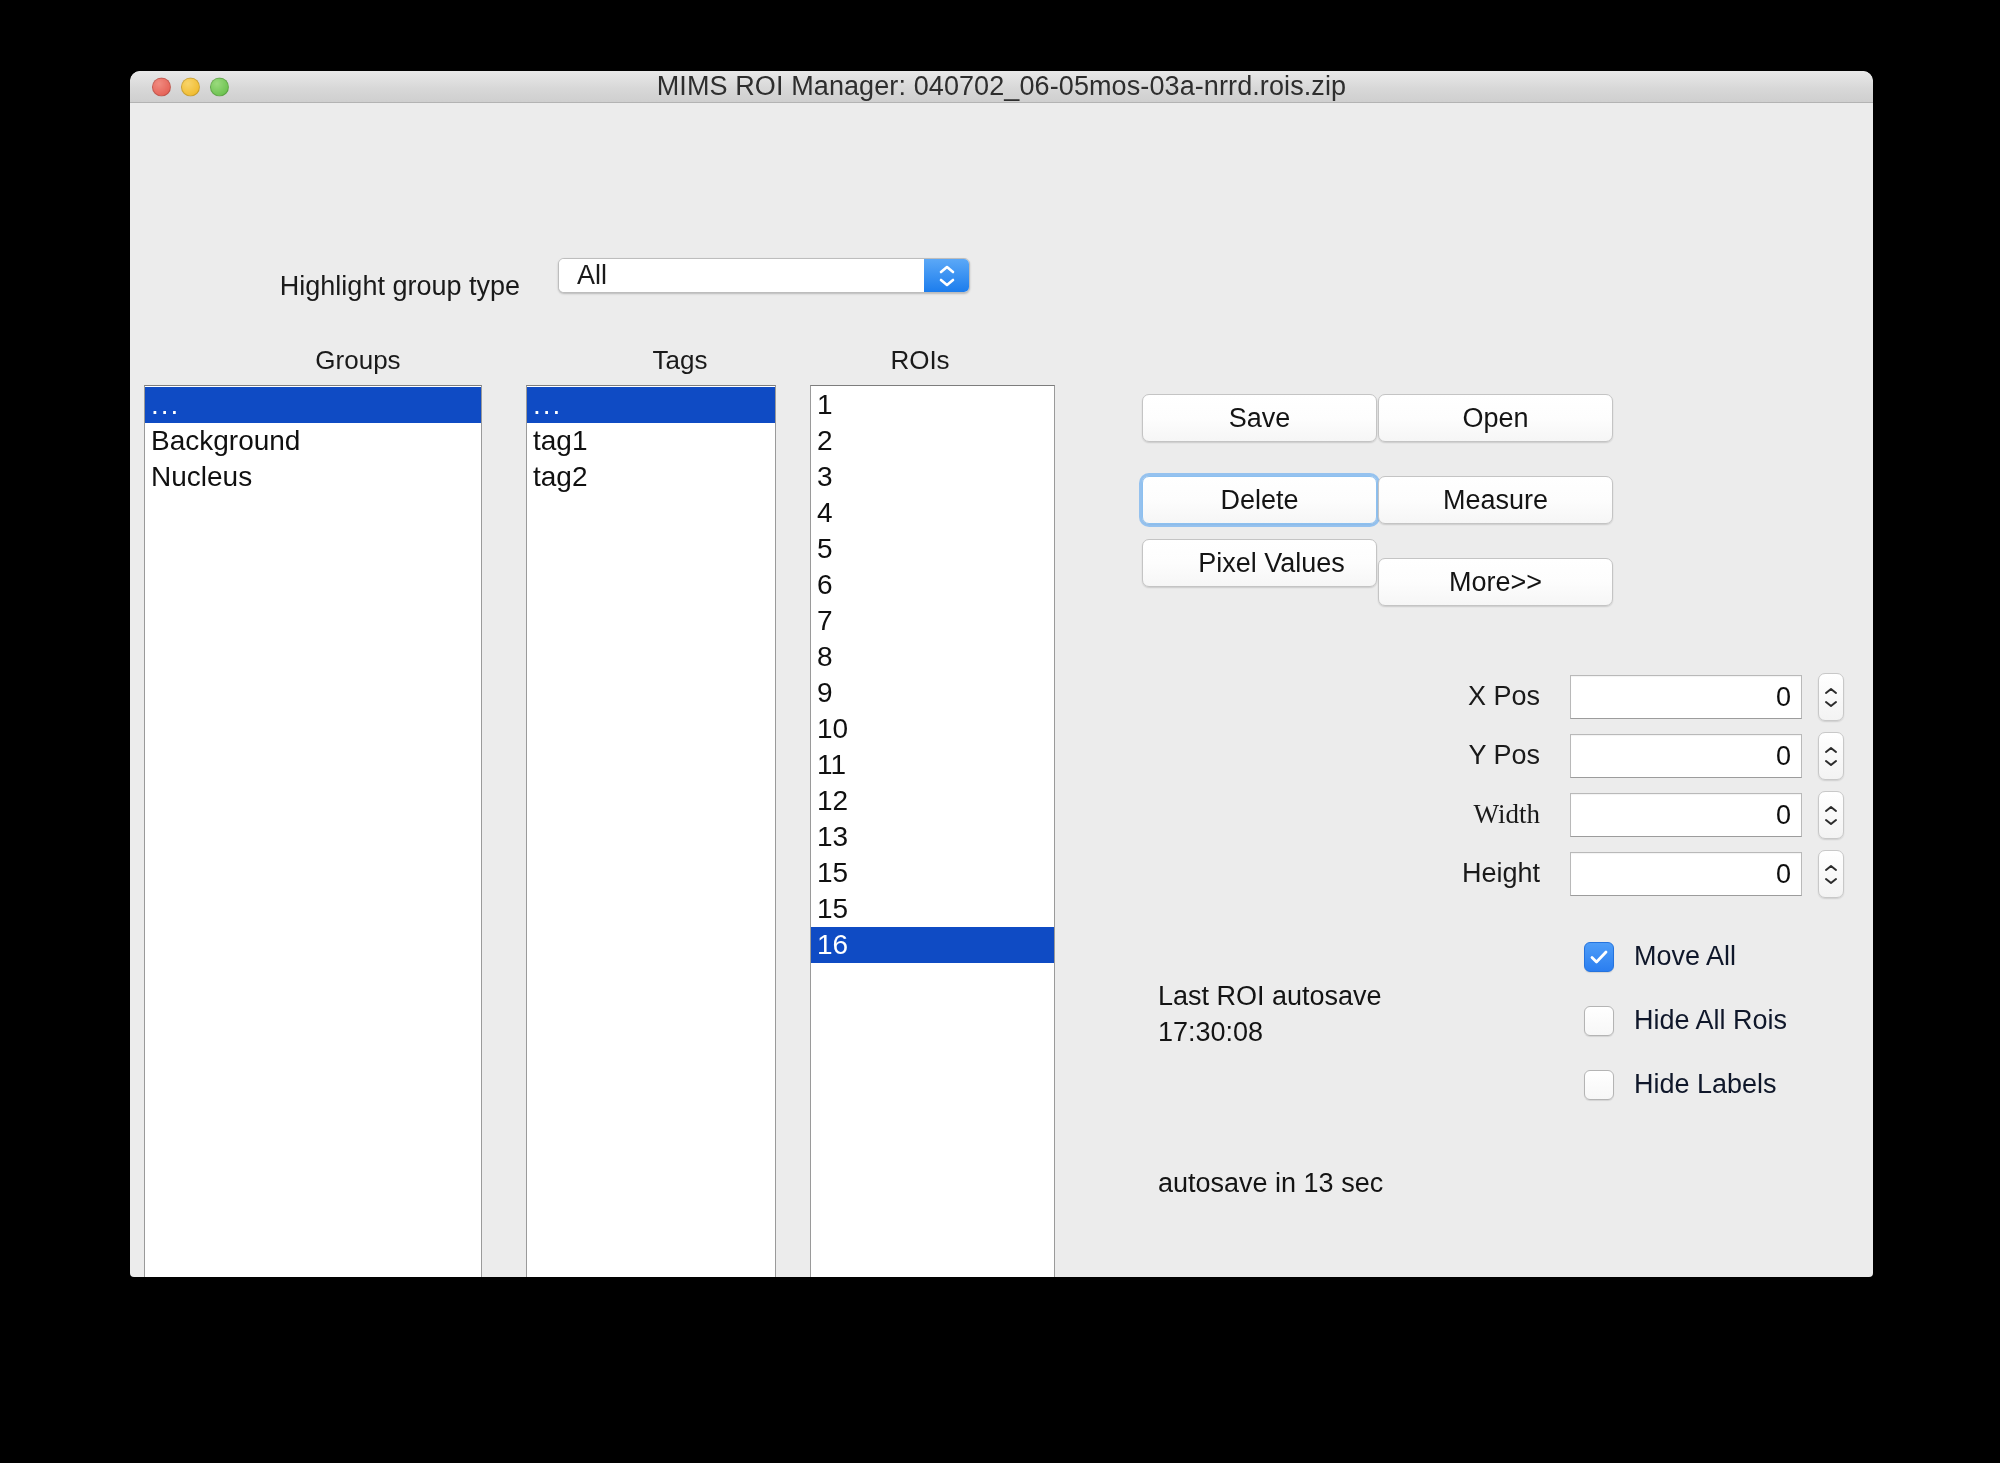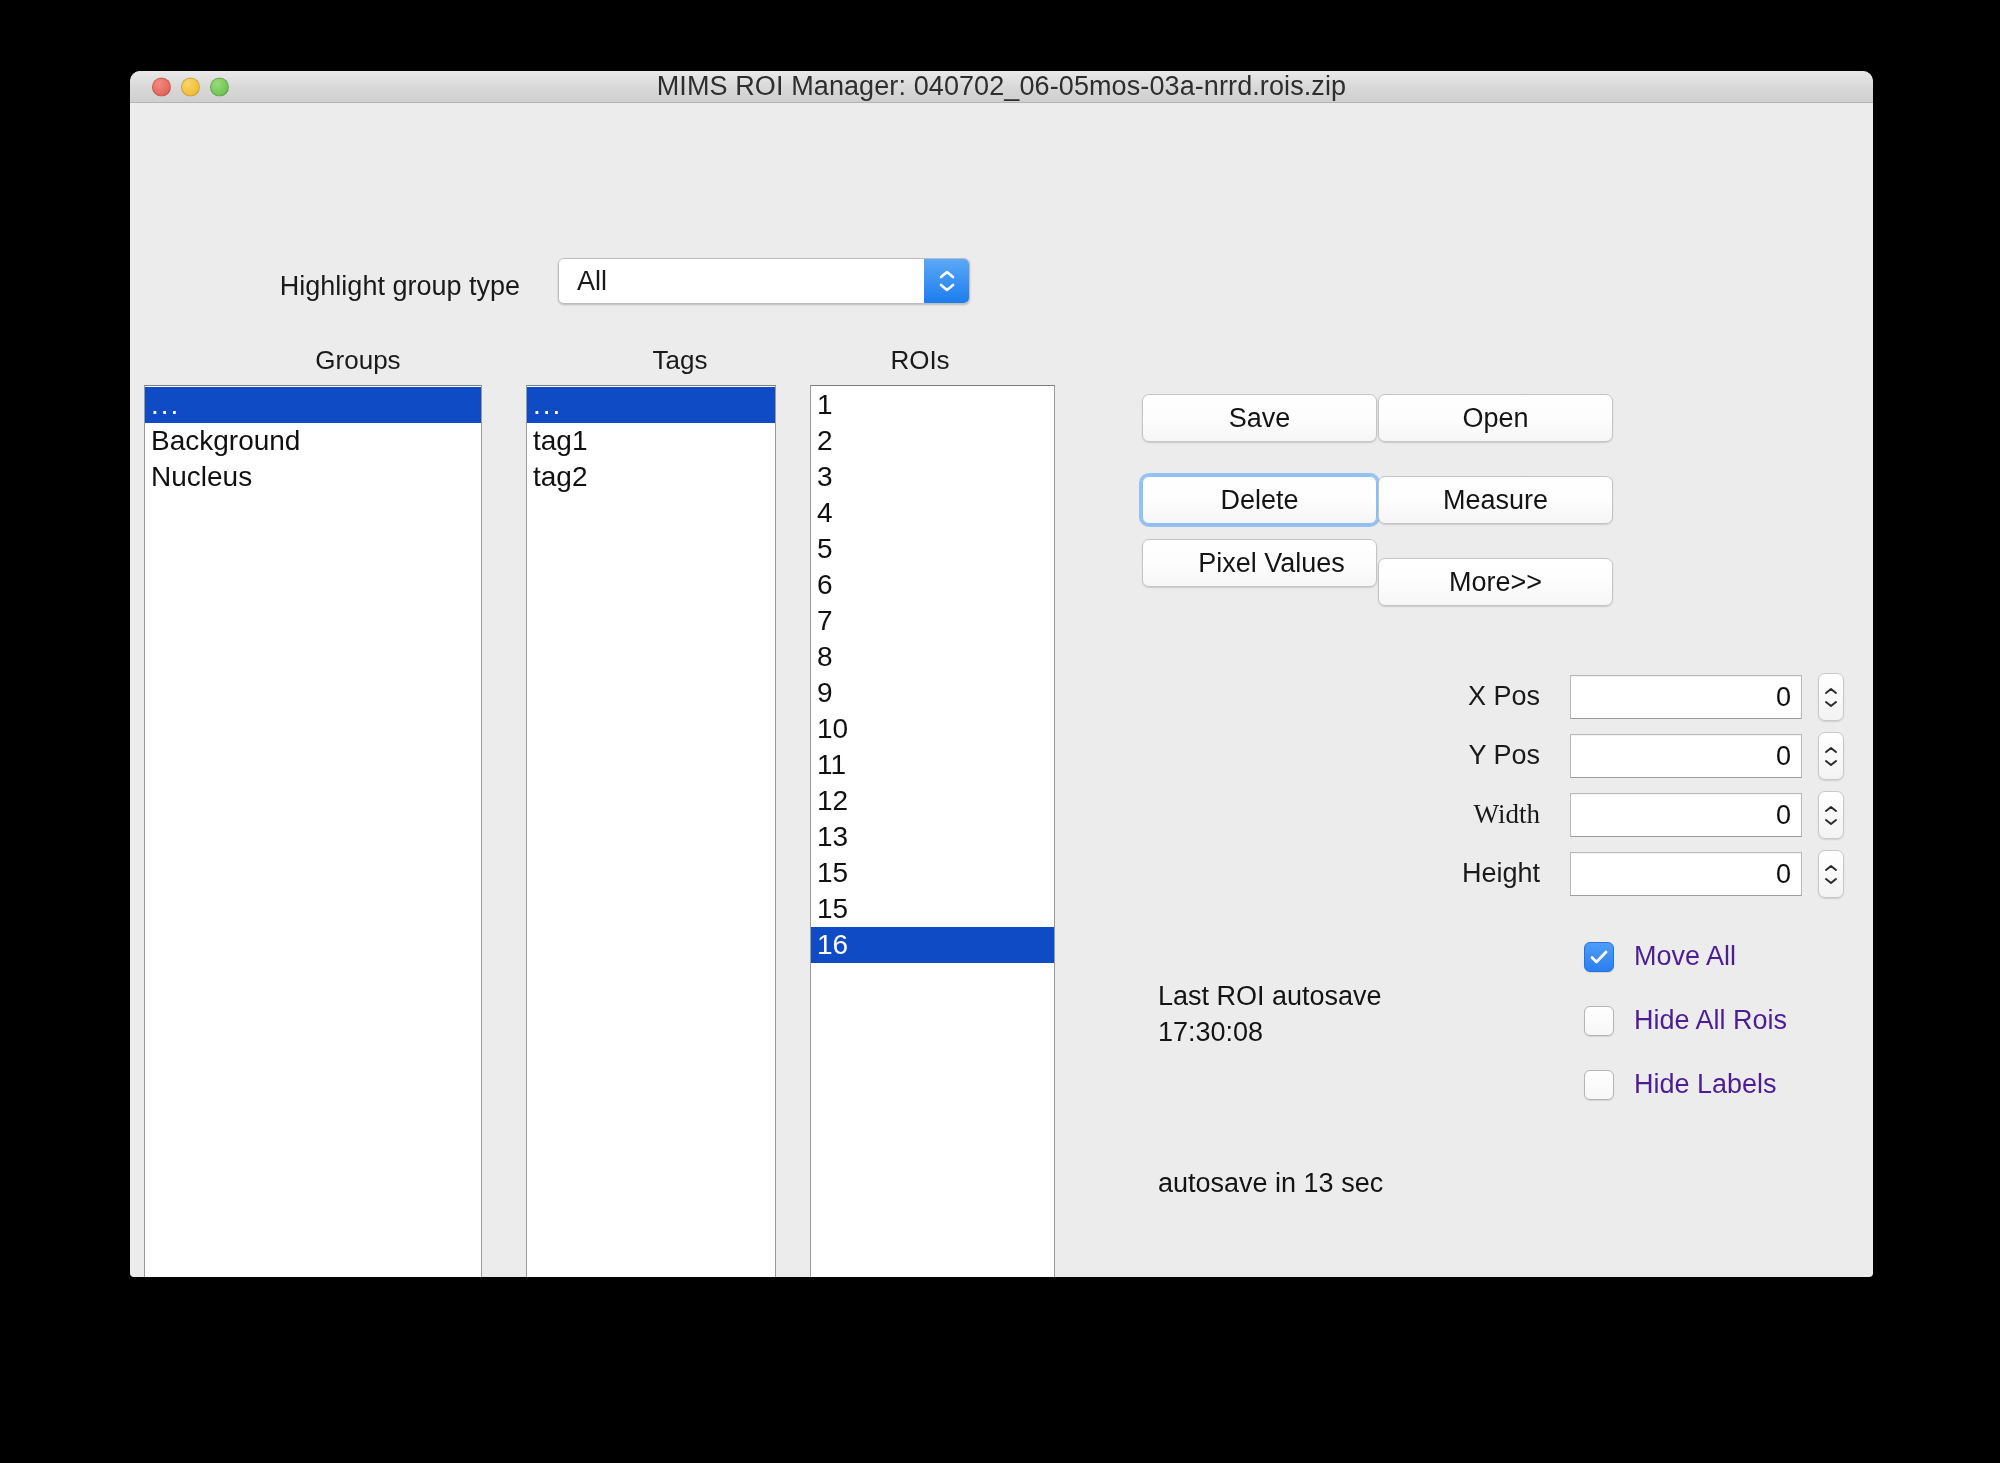--- a/index.html
+++ b/index.html
@@ -62,21 +62,21 @@
   
   .hl-label {
     position: absolute;
     left: 50px; top: 168px;
     font-size: 27px; color: #1a1a1a;
     width: 340px; text-align: right;
   }
   .combo {
     position: absolute;
     left: 428px; top: 155px;
-    width: 412px; height: 46px;
+    width: 412px; height: 35px;
     display: flex;
     border-radius: 6px;
     box-shadow: 0 1px 2px rgba(0,0,0,.22);
     overflow: hidden;
     background: #fff;
     border: 1px solid #bdbdbd;
     text-align: center;
   }
   .combo .val {
     flex: 1;
@@ -218,21 +218,21 @@
     background: linear-gradient(180deg,#ffffff,#f7f7f7);
     box-shadow: 0 1px 1px rgba(0,0,0,.1);
     display: flex; align-items: center; justify-content: center;
   }
   .cbox.on {
     background: linear-gradient(180deg,#4e9df8,#2b7ef0);
     border-color: #2573dd;
   }
   .cbox.on svg { display: block; }
   .cbox svg { display: none; }
-  .clabel { font-size: 27px; color: #4c1d95; white-space: nowrap; }
+  .clabel { font-size: 27px; color: #0f172a; white-space: nowrap; }
 
   
   .auto {
     position: absolute;
     font-size: 27px; color: #141414;
     line-height: 36px;
     white-space: nowrap;
   }
   #auto-last { left: 1028px; top: 875px; }
   #auto-next { left: 1028px; top: 1062px; }

